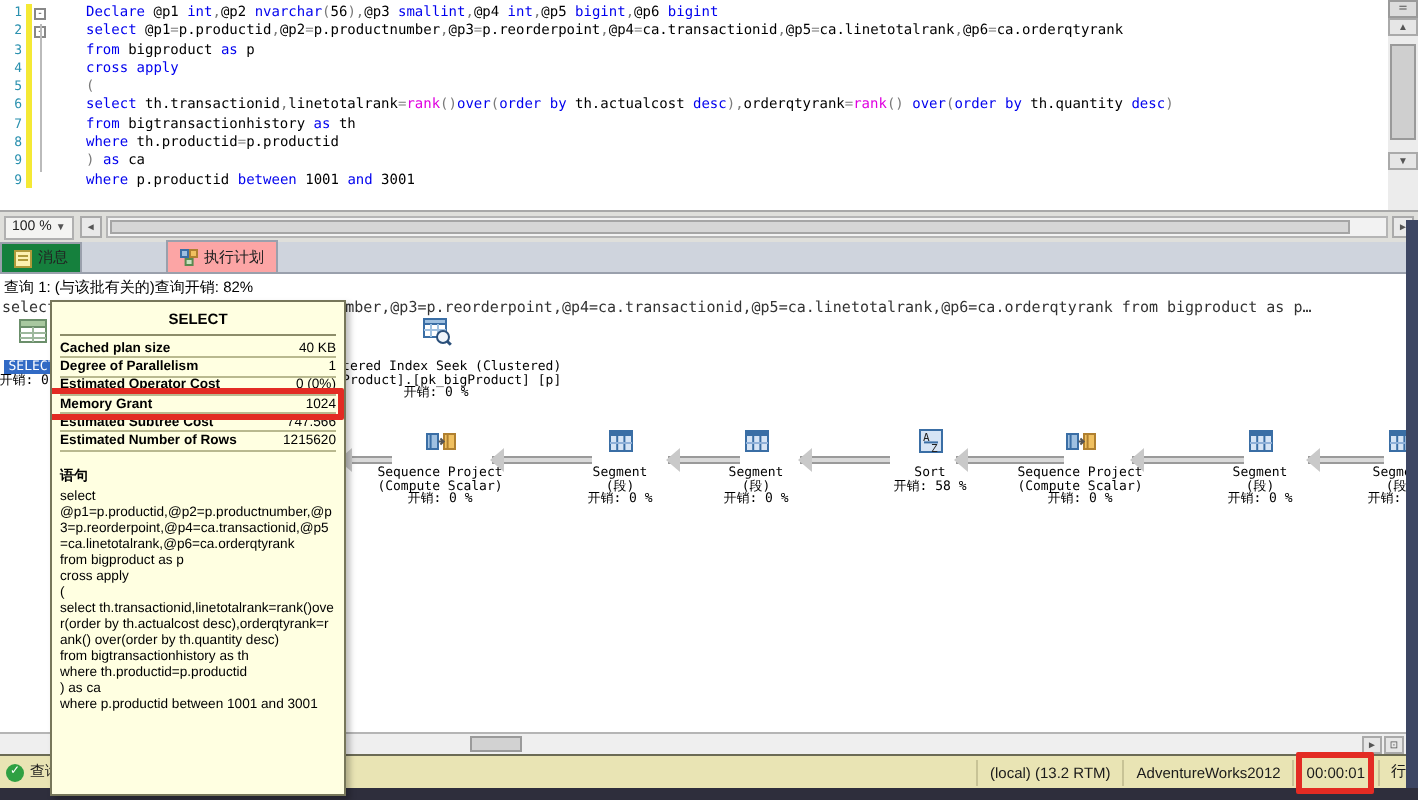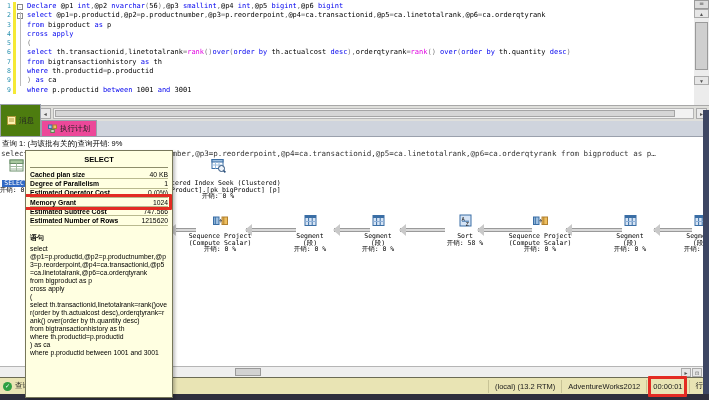--- a/index.html
+++ b/index.html
@@ -9,21 +9,21 @@
 
   
   .editor { position:absolute; left:0; top:0; width:709px; height:105px; background:#fff; }
   .gutter { position:absolute; left:0; top:2px; width:11px; text-align:right;
             font:6.5px/9.3px "DejaVu Sans Mono", monospace; color:#2b91af; }
   .changebar { position:absolute; left:13px; top:2px; width:3px; height:92px; background:#f5e935; }
   .foldcol { position:absolute; left:17px; top:2px; width:8px; height:92px; }
   .foldbox { position:absolute; left:0; width:6px; height:6px; border:1px solid #888; background:#fff;
              font:5px/4px "DejaVu Sans Mono", monospace; color:#444; text-align:center; }
   .foldline { position:absolute; left:3px; top:10px; width:1px; height:74px; background:#bbb; }
-  .code { position:absolute; left:27px; top:2px; white-space:pre;
+  .code { position:absolute; left:43px; top:2px; white-space:pre;
           font:7px/9.3px "DejaVu Sans Mono", monospace; color:#000; }
   .cl { height:9.3px; }
   .k { color:#0000ee; } .t { color:#000; } .o { color:#7a7a7a; } .f { color:#e000e0; }
 
   .vscroll { position:absolute; right:0; top:0; width:15px; height:105px; background:#ececec; }
   .vsplit  { height:9px; background:#dcdcdc; border:1px solid #9a9a9a; text-align:center;
              font:7px/7px "DejaVu Sans Mono", monospace; color:#555; }
   .vbtn { height:9px; background:#e6e6e6; border:1px solid #aaa; text-align:center;
           font:5px/8px "Liberation Sans", sans-serif; color:#555; }
   .vthumb { position:absolute; left:1px; top:22px; width:13px; height:48px;
@@ -37,23 +37,23 @@
              height:12px; margin-left:2px; padding:0 3px; font-size:7px; color:#222; }
   .zoomctl .dd { font-size:5px; color:#555; }
   .hbtn { width:11px; height:11px; background:#e9e9e9; border:1px solid #aaa; text-align:center;
           font:5px/10px "Liberation Sans", sans-serif; color:#555; margin-left:3px; }
   .htrack { flex:1; height:11px; background:#f2f2f2; border:1px solid #b5b5b5; margin:0 2px; position:relative; }
   .hthumb { position:absolute; left:1px; top:1px; width:620px; height:7px; background:#d6d6d6; border:1px solid #a5a5a5; }
 
   
   .tabstrip { position:absolute; left:0; top:121px; width:709px; height:16px; background:#cfd4dd;
               display:flex; align-items:flex-end; border-bottom:1px solid #9aa0ac; }
-  .tab { display:flex; align-items:center; gap:3px; height:32px; padding:0 6px;
-         font-size:7.5px; color:#222; background:#4d7c0f; border:1px solid #9aa0ac; border-bottom:none; }
-  .tab.active { background:#ec4899; height:16px; }
+  .tab { display:flex; align-items:center; gap:3px; height:15px; padding:0 6px;
+         font-size:7.5px; color:#222; background:#15803d; border:1px solid #9aa0ac; border-bottom:none; }
+  .tab.active { background:#fca5a5; height:16px;margin-left:42px; }
   .tabicon { width:9px; height:9px; display:inline-block; }
 
   
   .planpane { position:absolute; left:0; top:137px; width:703px; height:229px; background:#fff; overflow:hidden; }
   .planheader { position:absolute; left:2px; top:2px; font-size:7.5px; color:#000; white-space:nowrap; }
   .planstmt { position:absolute; left:1px; top:12px; width:700px; font:7.5px/9px "DejaVu Sans Mono", monospace;
               color:#333; white-space:nowrap; overflow:hidden; }
 
   .pnode { position:absolute; text-align:center; font:6.5px/6.8px "DejaVu Sans Mono", monospace; color:#000; }
   .pnode .nicon { display:block; margin:0 auto; }
@@ -165,21 +165,21 @@
             <rect x="0.5" y="1" width="3.5" height="3.5" fill="#9fc0e0" stroke="#3a6ea5"></rect>
             <rect x="5" y="1" width="3.5" height="3.5" fill="#f0c060" stroke="#b08030"></rect>
             <rect x="2.8" y="5.5" width="3.5" height="3" fill="#c8e0c0" stroke="#5a8a50"></rect>
           </svg>
       </span>
       <span>执行计划</span>
     </div>
   </div>
 
   <div class="planpane">
-    <div class="planheader">查询 1: (与该批有关的)查询开销: 9%</div>
+    <div class="planheader">查询 1: (与该批有关的)查询开销: 82%</div>
     <div class="planstmt">select @p1=p.productid,@p2=p.productnumber,@p3=p.reorderpoint,@p4=ca.transactionid,@p5=ca.linetotalrank,@p6=ca.orderqtyrank from bigproduct as p…</div>
     <div id="plan-canvas">
         <div class="pnode toprow" style="left: -1px; top: 21px; width: 34px;"><span class="nicon"><svg width="15" height="15">
               <rect x="1" y="2" width="13" height="11" fill="#fff" stroke="#6b8f6b"></rect>
               <rect x="1" y="2" width="13" height="3.5" fill="#a8c8a0" stroke="#6b8f6b"></rect>
               <line x1="1" y1="8.5" x2="14" y2="8.5" stroke="#9db89d"></line>
               <line x1="1" y1="11" x2="14" y2="11" stroke="#9db89d"></line>
               <line x1="7.5" y1="5.5" x2="7.5" y2="13" stroke="#9db89d"></line>
             </svg></span><div class="nline sel">SELECT</div><div class="nline">开销: 0 %</div></div>
         <div class="pnode toprow" style="left: 138px; top: 21px; width: 160px;">

